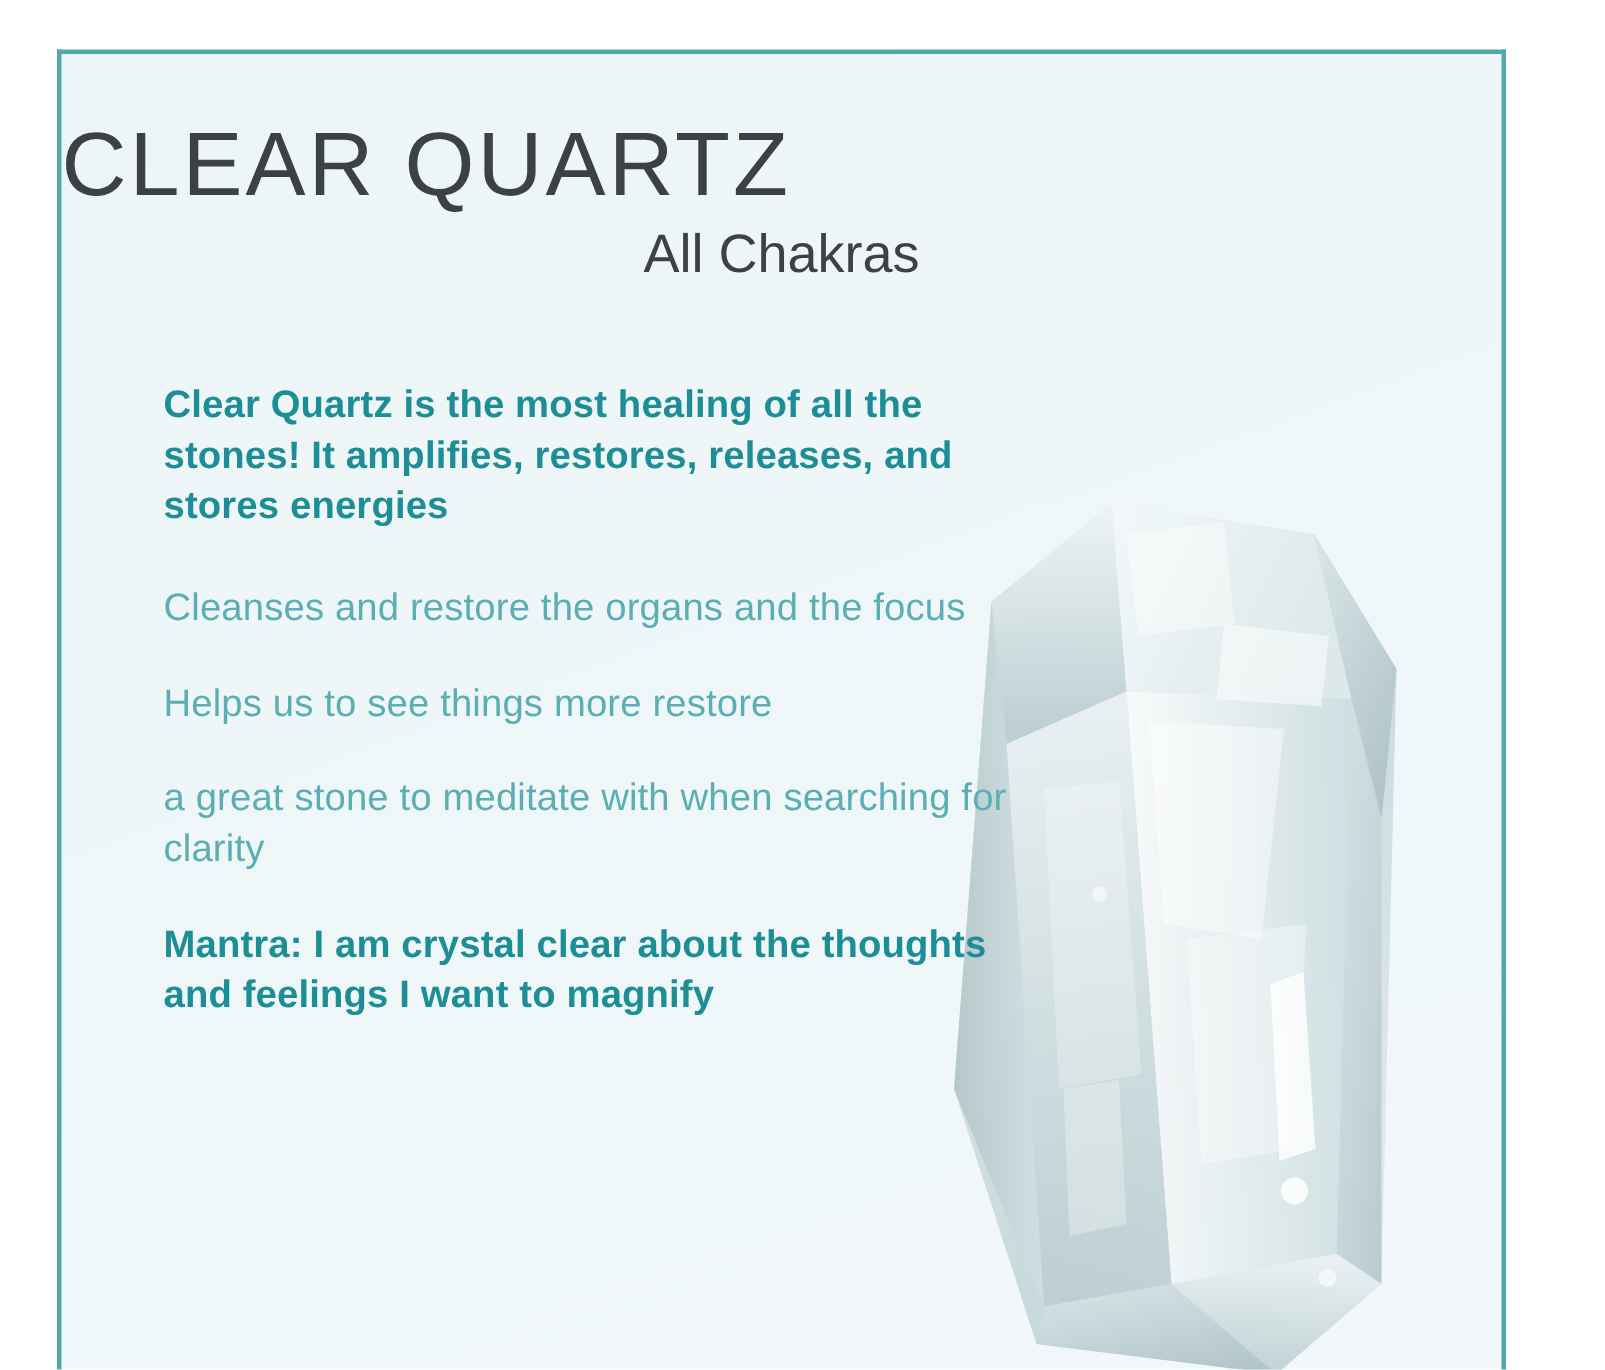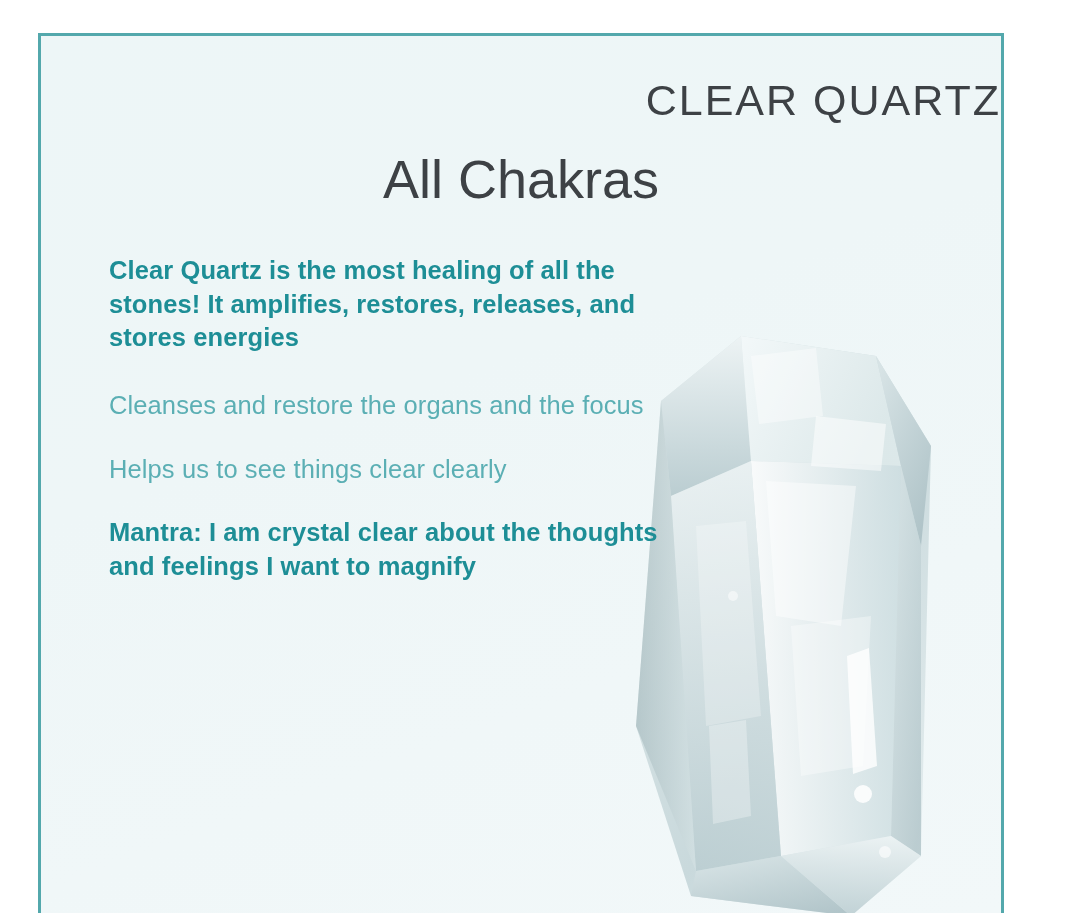--- a/index.html
+++ b/index.html
@@ -50,34 +50,34 @@
     position: absolute;
     transform-origin: center center;
   }
 
   
   .title {
     position: absolute;
     top: 42px;
     left: 0;
     width: 100%;
-    text-align: right;
-    font-size: 43px;
+    text-align: left;
+    font-size: 60px;
     letter-spacing: 2px;
     color: #3d4145;
     font-weight: 400;
     line-height: 1.05;
   }
   .subtitle {
     position: absolute;
     top: 112px;
     left: 0;
     width: 100%;
     text-align: center;
-    font-size: 54px;
+    font-size: 36px;
     color: #3d4145;
     font-weight: 400;
   }
 
   
   .body-block {
     position: absolute;
     left: 68px;
     top: 205px;
     width: 580px;
@@ -170,17 +170,18 @@
       <circle cx="132" cy="300" r="5" fill="#ffffff" opacity="0.5"></circle>
     </svg>
   </div>
 
   <div class="title">CLEAR QUARTZ</div>
   <div class="subtitle">All Chakras</div>
 
   <div class="body-block">
     <p class="para bold first">Clear Quartz is the most healing of all the stones! It amplifies, restores, releases, and stores energies</p>
     <p class="para">Cleanses and restore the organs and the focus</p>
-    <p class="para">Helps us to see things clear clearly</p>
+    <p class="para">Helps us to see things more restore</p>
+    <p class="para"> a great stone to meditate with when searching for clarity</p>
     <p class="para mantra">Mantra:  I am crystal clear about the thoughts and feelings I want to magnify</p>
   </div>
 
 </div>
 
 </body></html>

